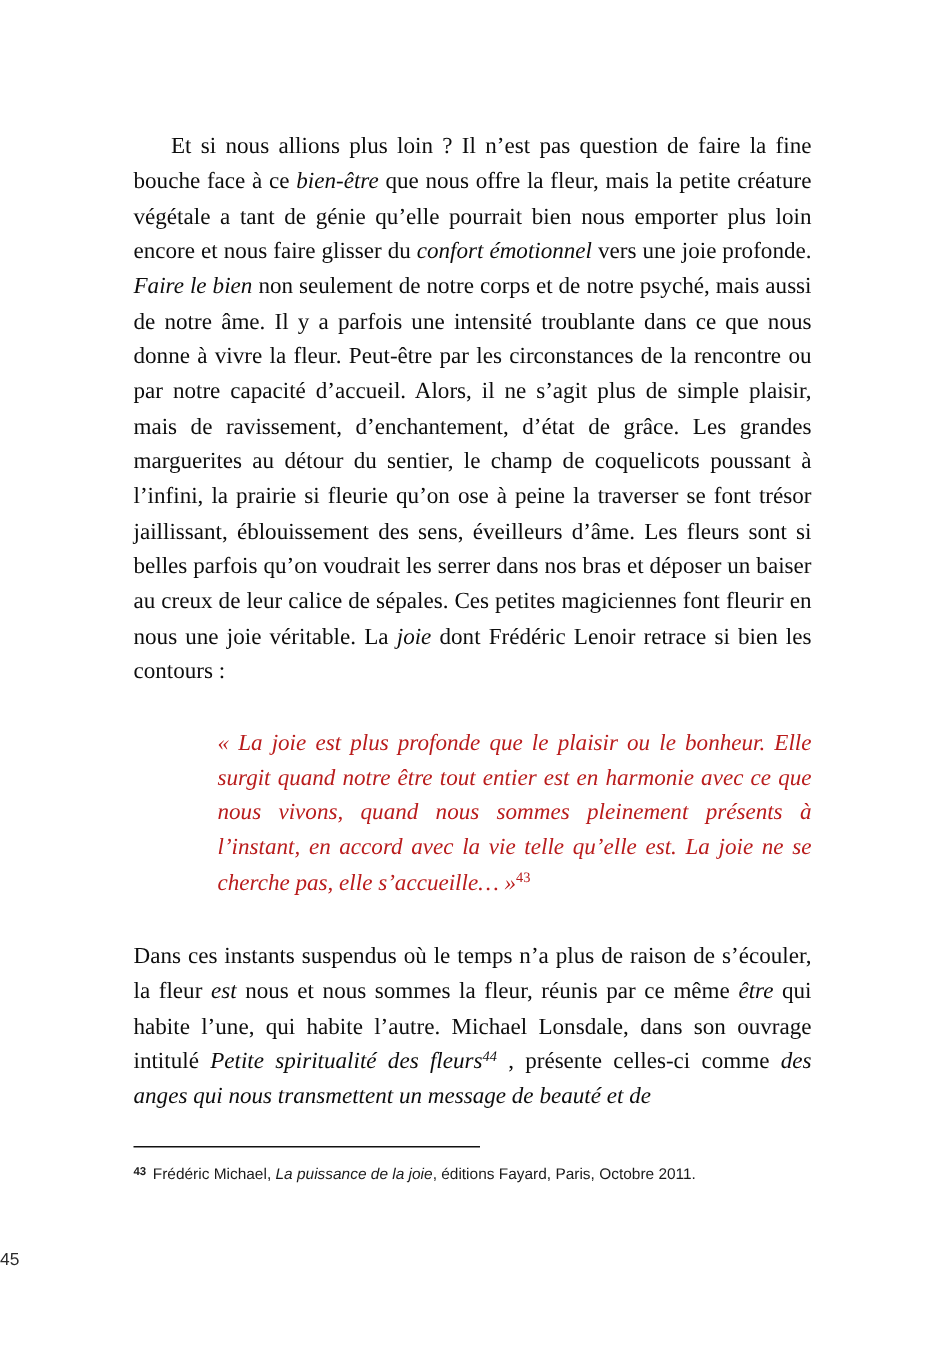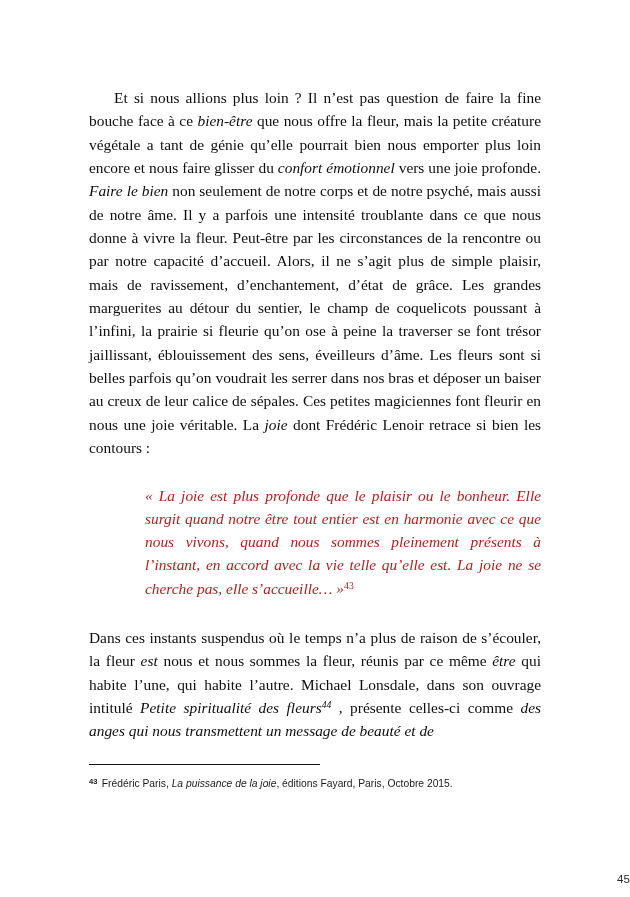--- a/index.html
+++ b/index.html
@@ -117,25 +117,24 @@
     vertical-align: 0.45em;
     line-height: 0;
     margin-right: 1.5px;
   }
 
   .page-number {
     position: absolute;
     left: 0;
     top: 833px;
     width: 630px;
-    text-align: right;
+    text-align: left;
     font-family: "Liberation Sans", "DejaVu Sans", sans-serif;
     font-size: 11.6px;
     color: #2b2b2b;
-    margin-top: 39px;
   }
 </style>
 </head>
 <body>
 
 <div class="page">
 
   <div class="text-column">
 
     <p class="body-par indent-first"><span>Et si nous allions plus loin ? Il n’est pas question de faire la fine bouche face à ce </span><em>bien-être</em><span> que nous offre la fleur, mais la petite créature végétale a tant de génie qu’elle pourrait bien nous emporter plus loin encore et nous faire glisser du </span><em>confort émotionnel</em><span> vers une joie profonde. </span><em>Faire le bien</em><span> non seulement de notre corps et de notre psyché, mais aussi de notre âme. Il y a parfois une intensité troublante dans ce que nous donne à vivre la fleur. Peut-être par les circonstances de la rencontre ou par notre capacité d’accueil. Alors, il ne s’agit plus de simple plaisir, mais de ravissement, d’enchantement, d’état de grâce. Les grandes marguerites au détour du sentier, le champ de coquelicots poussant à l’infini, la prairie si fleurie qu’on ose à peine la traverser se font trésor jaillissant, éblouissement des sens, éveilleurs d’âme. Les fleurs sont si belles parfois qu’on voudrait les serrer dans nos bras et déposer un baiser au creux de leur calice de sépales. Ces petites magiciennes font fleurir en nous une joie véritable. La </span><em>joie</em><span> dont Frédéric Lenoir retrace si bien les contours :</span></p>
@@ -146,18 +145,18 @@
 
     <div class="gap-after-quote"></div>
 
     <p class="body-par"><span>Dans ces instants suspendus où le temps n’a plus de raison de s’écouler, la fleur </span><em>est</em><span> nous et nous sommes la fleur, réunis par ce même </span><em>être</em><span> qui habite l’une, qui habite l’autre. Michael Lonsdale, dans son ouvrage intitulé </span><em>Petite spiritualité des fleurs</em><sup class="note-ref-ital">44</sup><span> , présente celles-ci comme </span><em>des anges qui nous transmettent un message de beauté et de</em></p>
 
   </div>
 
   <hr class="footnote-rule">
 
   <div class="footnotes">
-    <p class="footnote"><sup>43</sup><span> Frédéric Paris, </span><em>La puissance de la joie</em><span>, éditions Fayard, Paris, Octobre 2015.</span></p>
+    <p class="footnote"><sup>43</sup><span> Frédéric Michael, </span><em>La puissance de la joie</em><span>, éditions Fayard, Paris, Octobre 2011.</span></p>
   </div>
 
   <div class="page-number">45</div>
 
 </div>
 
 </body></html>

